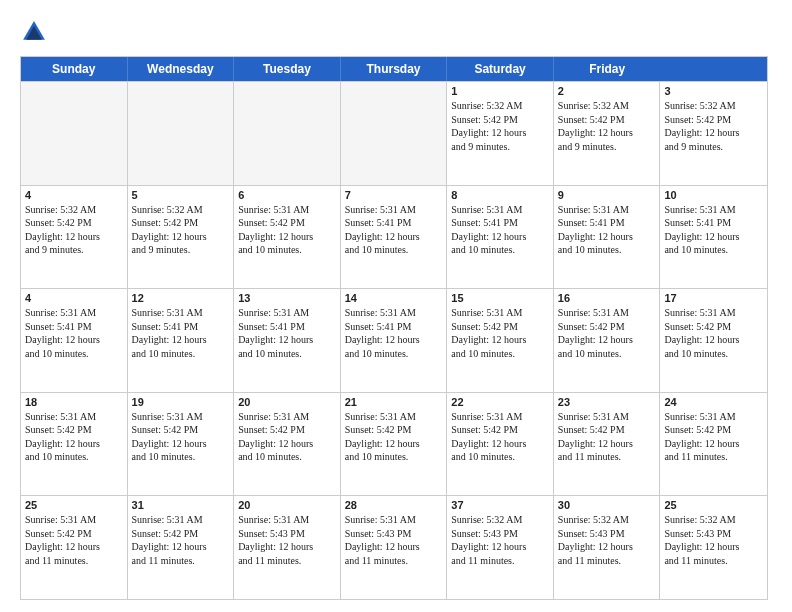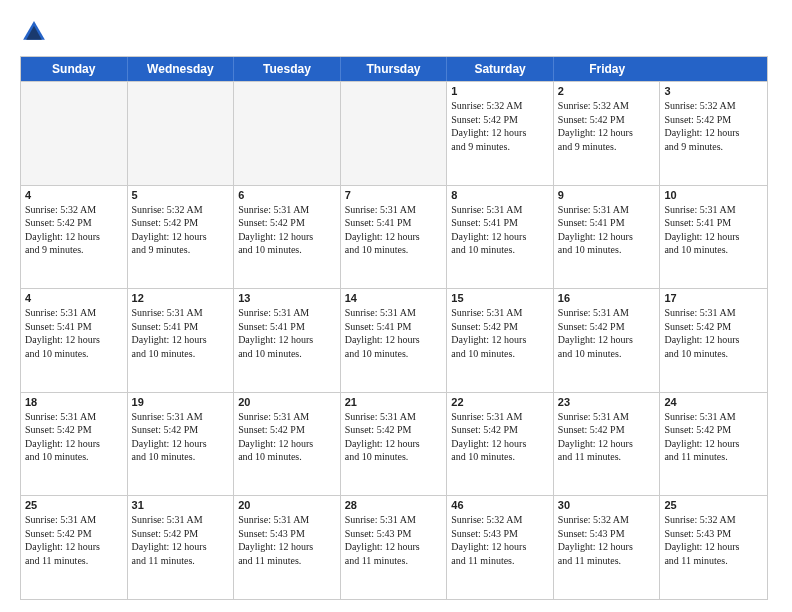--- a/index.html
+++ b/index.html
@@ -348,21 +348,21 @@
 and 11 minutes.</div>
           </div>
           <div class="cal-cell">
             <span class="day-num">28</span>
             <div class="cell-text" style="white-space: pre-line;">Sunrise: 5:31 AM
 Sunset: 5:43 PM
 Daylight: 12 hours
 and 11 minutes.</div>
           </div>
           <div class="cal-cell">
-            <span class="day-num">46</span>
+            <span class="day-num">37</span>
             <div class="cell-text" style="white-space: pre-line;">Sunrise: 5:32 AM
 Sunset: 5:43 PM
 Daylight: 12 hours
 and 11 minutes.</div>
           </div>
           <div class="cal-cell">
             <span class="day-num">30</span>
             <div class="cell-text" style="white-space: pre-line;">Sunrise: 5:32 AM
 Sunset: 5:43 PM
 Daylight: 12 hours

